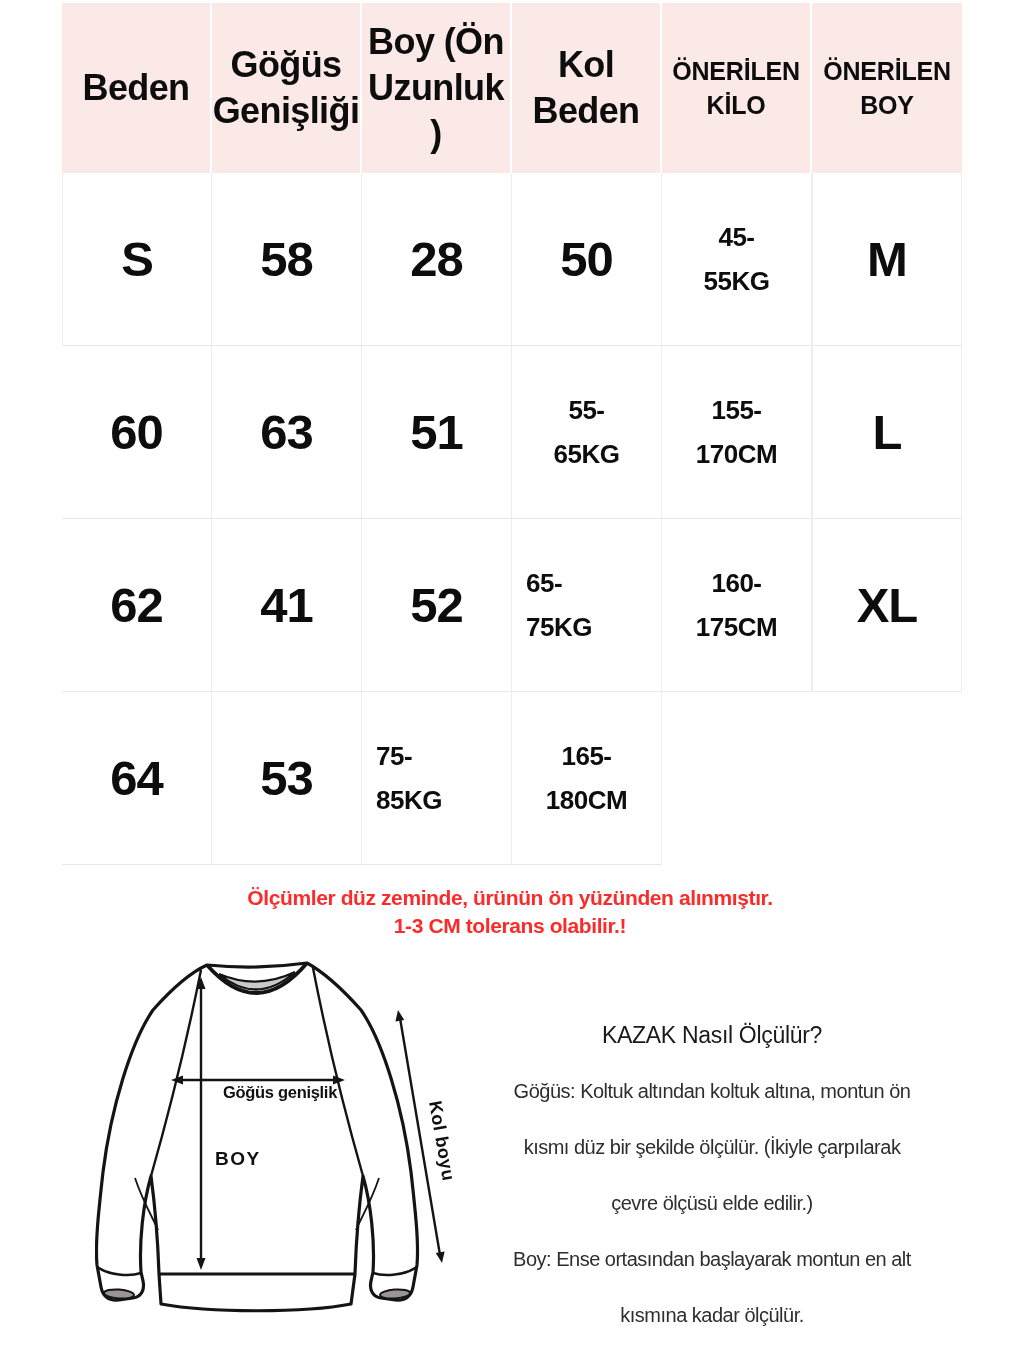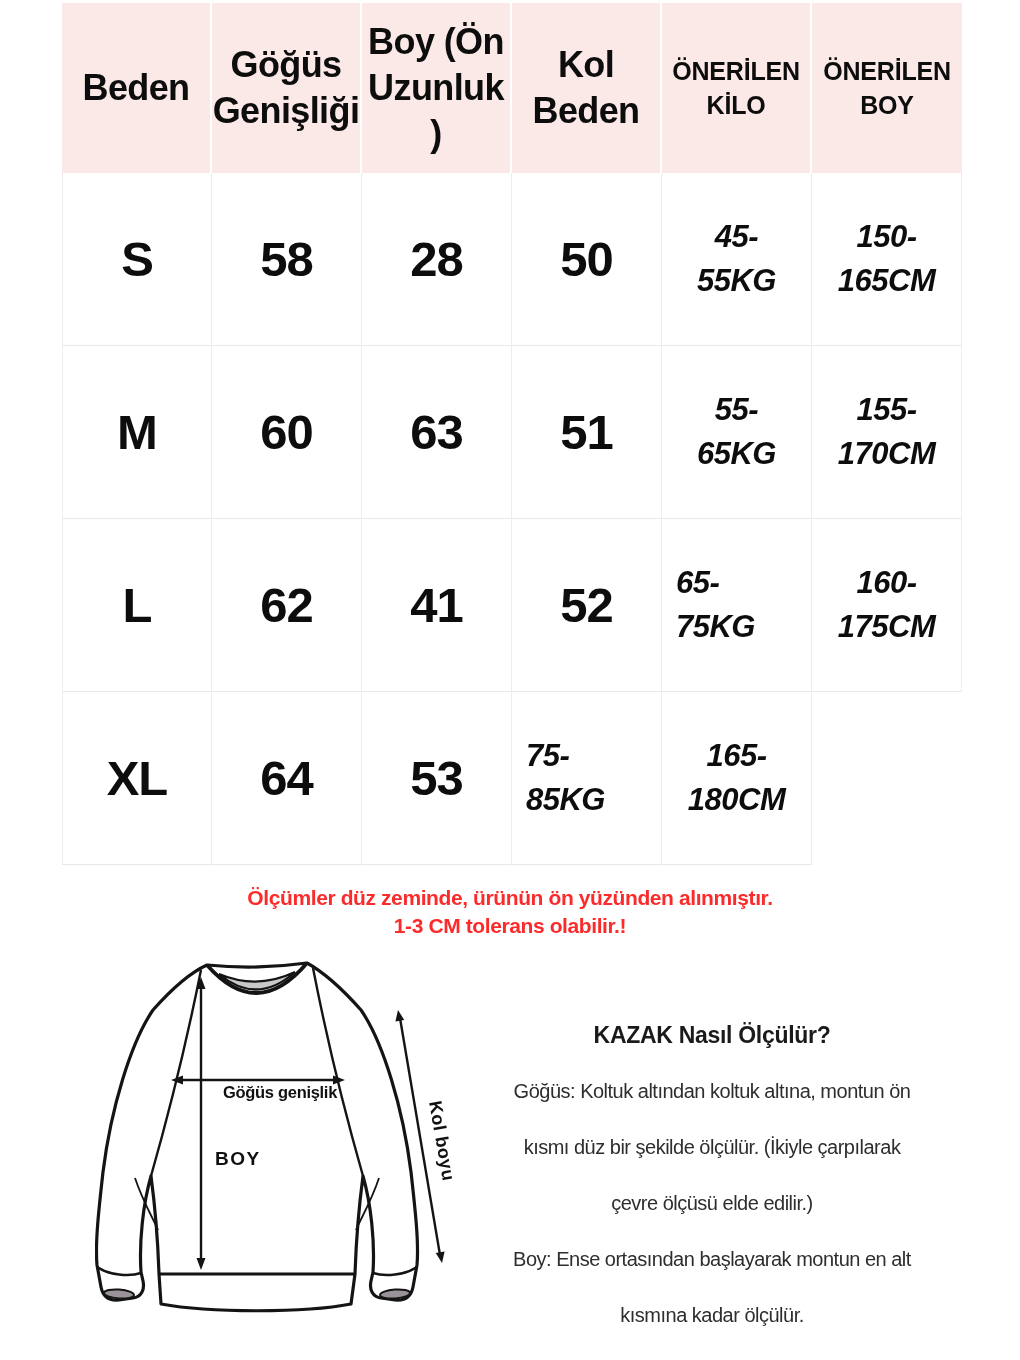--- a/index.html
+++ b/index.html
@@ -14,38 +14,38 @@
       text-align:center;white-space:pre-line;font-weight:bold;
       border-right:2px solid #ffffff;}
   .hd.last{border-right:none;}
   .hd-main{font-size:36px;line-height:46px;letter-spacing:-0.6px;}
   .hd-small{font-size:25px;line-height:34px;letter-spacing:-0.2px;}
   .td{display:flex;align-items:center;justify-content:center;text-align:center;
       white-space:pre-line;font-weight:bold;background:#fff;
       border-right:1px solid #ededed;border-bottom:1px solid #e8e8e8;}
   .td.firstcol{border-left:1px solid #ededed;}
   .td-size,.td-num{font-size:49px;letter-spacing:-1px;}
-  .td-range{font-size:31px;line-height:44px;letter-spacing:-0.5px;font-style:italic;}
+  .td-range{font-size:26px;line-height:44px;letter-spacing:-0.5px;}
   .td-range.left{justify-content:flex-start;text-align:left;padding-left:14px;}
 
   
   .notice{position:absolute;left:0;top:884px;width:1020px;text-align:center;
           color:#fb2b2b;font-weight:bold;font-size:21px;line-height:28px;letter-spacing:-0.4px;}
 
   
   .diagram{position:absolute;left:95px;top:950px;width:380px;height:400px;}
   .diagram svg{display:block;}
   .diagram text{font-family:"Liberation Sans","DejaVu Sans",sans-serif;font-weight:bold;fill:#111;}
   .lbl-chest{font-size:16.5px;letter-spacing:-0.3px;}
   .lbl-boy{font-size:19px;letter-spacing:1.5px;}
   .lbl-sleeve{font-size:18px;letter-spacing:0.5px;}
 
   
   .howto{position:absolute;left:472px;top:1022px;width:480px;text-align:center;}
-  .howto-title{font-size:23px;font-weight:bold;letter-spacing:-0.3px;margin-bottom:2px;color:#1a1a1a;}
+  .howto-title{font-size:23px;font-weight:normal;letter-spacing:-0.3px;margin-bottom:2px;color:#1a1a1a;}
   .howto-line{font-size:20px;line-height:27px;letter-spacing:-0.5px;color:#2e2e2e;font-weight:500;margin-top:29px;}
 </style>
 </head>
 <body>
 
 <div class="page">
 
   <div class="size-table">
     <div class="hd hd-main">Beden</div>
     <div class="hd hd-main">Göğüs
@@ -59,22 +59,20 @@
 KİLO</div>
     <div class="hd hd-small last">ÖNERİLEN
 BOY</div>
 
     <div class="td td-size firstcol">S</div>
     <div class="td td-num">58</div>
     <div class="td td-num">28</div>
     <div class="td td-num">50</div>
     <div class="td td-range">45-
 55KG</div>
-    <div class="td td-range">150-
-165CM</div>
 
     <div class="td td-size firstcol">M</div>
     <div class="td td-num">60</div>
     <div class="td td-num">63</div>
     <div class="td td-num">51</div>
     <div class="td td-range">55-
 65KG</div>
     <div class="td td-range">155-
 170CM</div>
 

